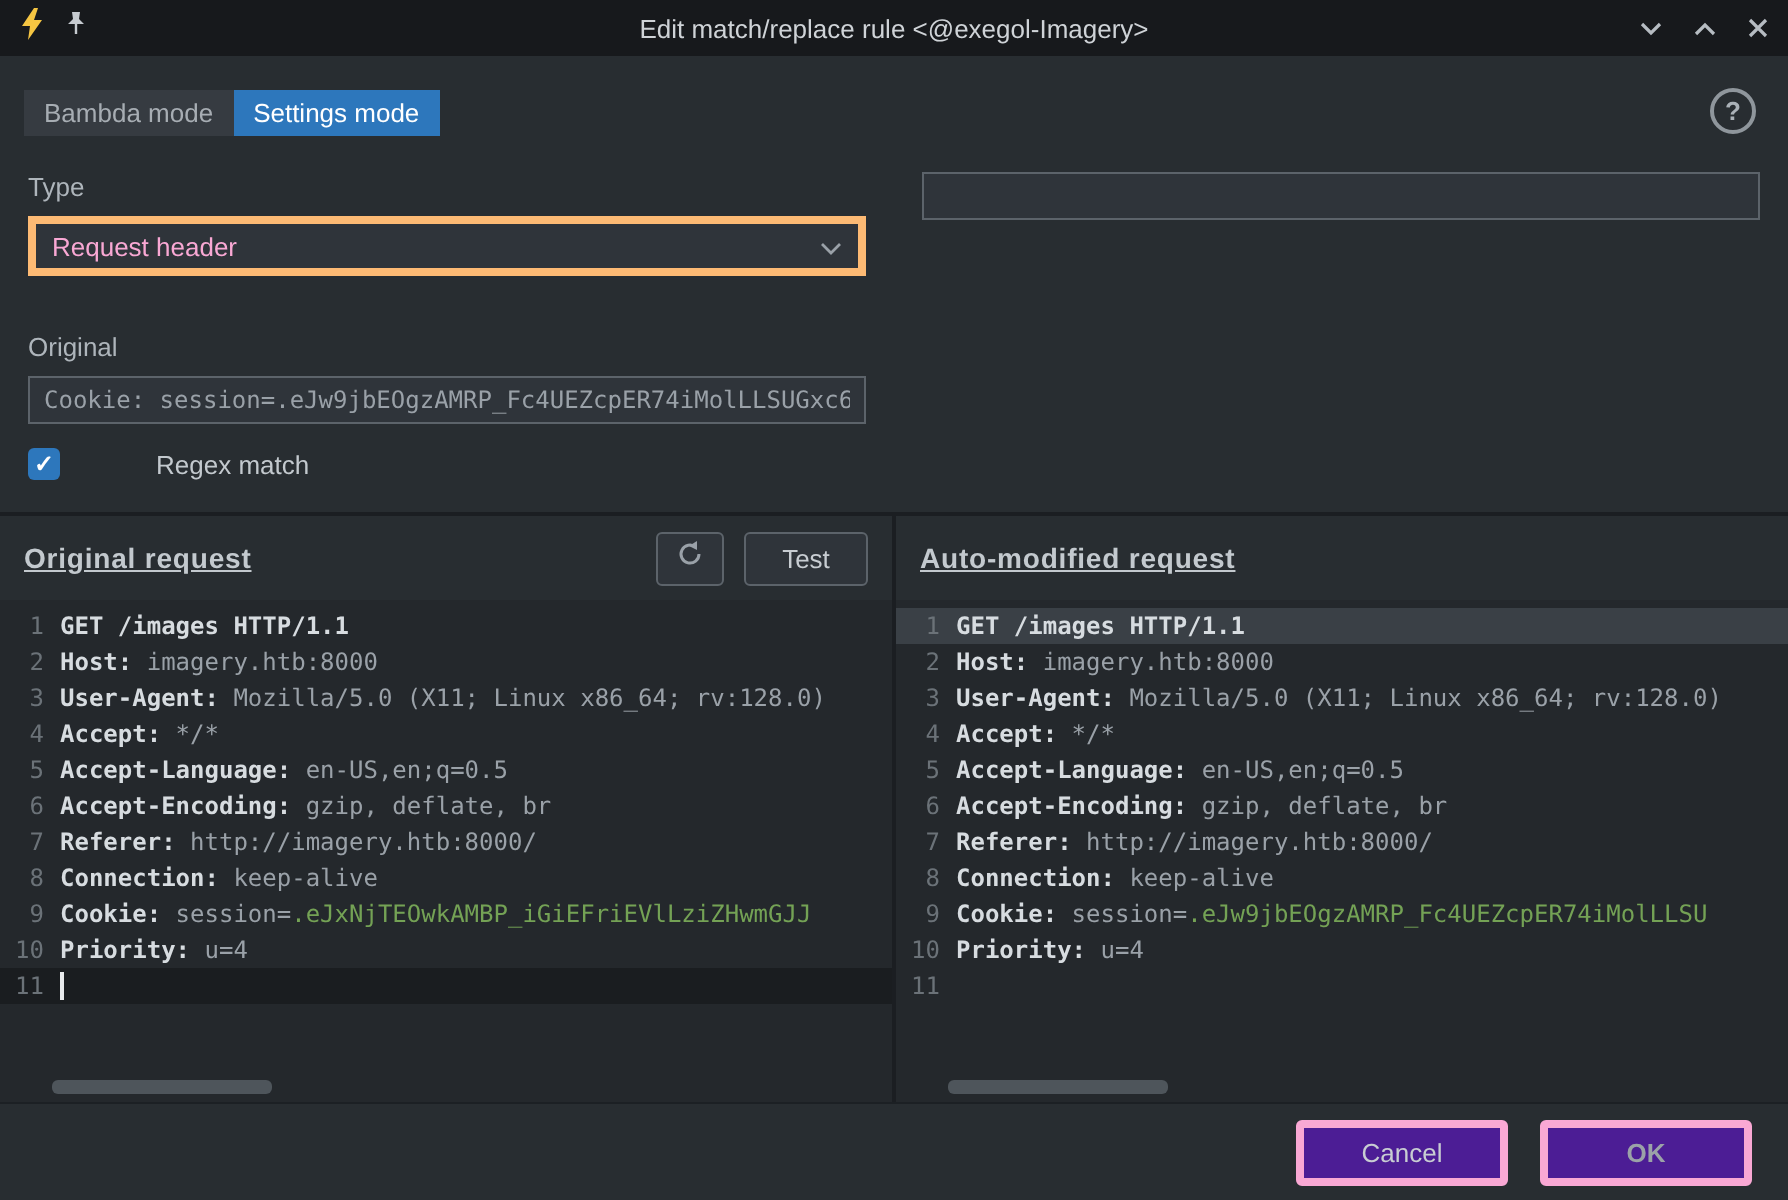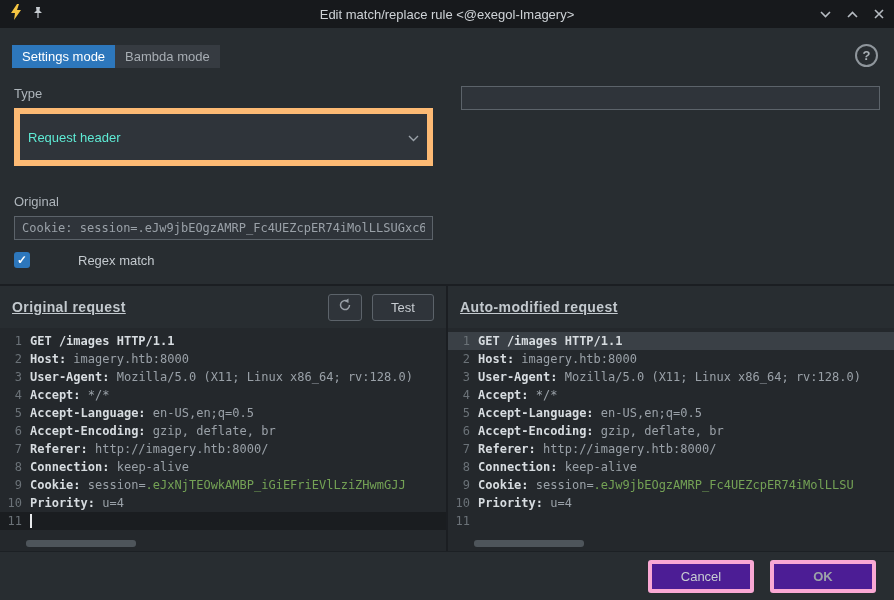--- a/index.html
+++ b/index.html
@@ -35,23 +35,23 @@
     font-size:13px;font-weight:bold;
   }
 
   
   .form-grid{
     display:grid;grid-template-columns:1fr 1fr;column-gap:14px;row-gap:10px;
     padding:0 14px;margin-top:18px;gap:28px;
   }
   .field label{display:block;color:#aeb5bb;font-size:13px;margin-bottom:7px;}
   .select-box{
-    height:22px;background:#2f343a;border:6px solid #fdba74;
+    height:22px;background:#2f343a;border:4px solid #fdba74;
     display:flex;align-items:center;justify-content:space-between;
-    padding:12px 8px;color:#5eead4;font-size:13px;
+    padding:0 8px;color:#f9a8d4;font-size:13px;
   }
   .text-input{
     width:100%;box-sizing:border-box;height:24px;background:#2f343a;border:1px solid #5c636a;
     color:#9aa1a8;font-family:"DejaVu Sans Mono",monospace;font-size:12px;padding:0 7px;outline:none;
   }
   .checkbox-row{display:flex;align-items:center;gap:8px;padding:0 14px;margin:12px 0 16px;}
   .checkbox{
     width:16px;height:16px;border-radius:3px;background:#2d77bc;color:#fff;
     display:flex;align-items:center;justify-content:center;font-size:12px;font-weight:bold;
   }
@@ -134,22 +134,22 @@
       </span>
       <span>
         <svg width="10" height="10" viewBox="0 0 10 10">
             <path d="M1 1 L9 9 M9 1 L1 9" stroke="#b6bcc2" stroke-width="1.6"></path>
           </svg>
       </span>
     </div>
   </div>
 
   <div class="tabs-row">
+    <div class="tab inactive">Bambda mode</div>
     <div class="tab active">Settings mode</div>
-    <div class="tab inactive">Bambda mode</div>
     <div class="help-circle">?</div>
   </div>
 
   <div class="form-grid">
     <div class="field">
       <label>Type</label>
       <div class="select-box">
         <span>Request header</span>
         <span>
           <svg width="11" height="7" viewBox="0 0 11 7">

